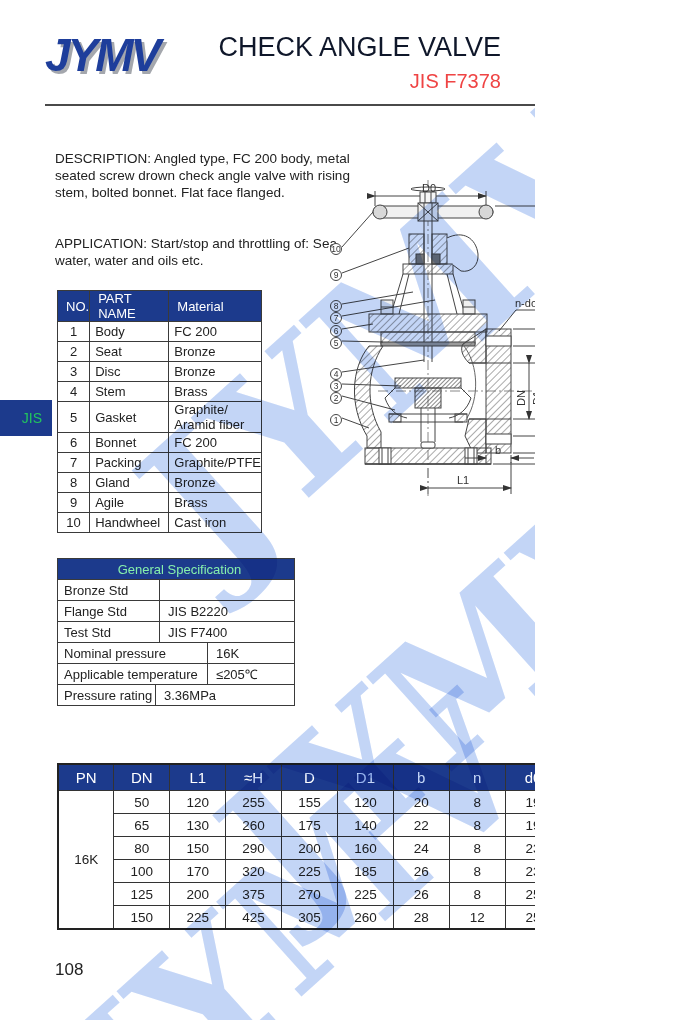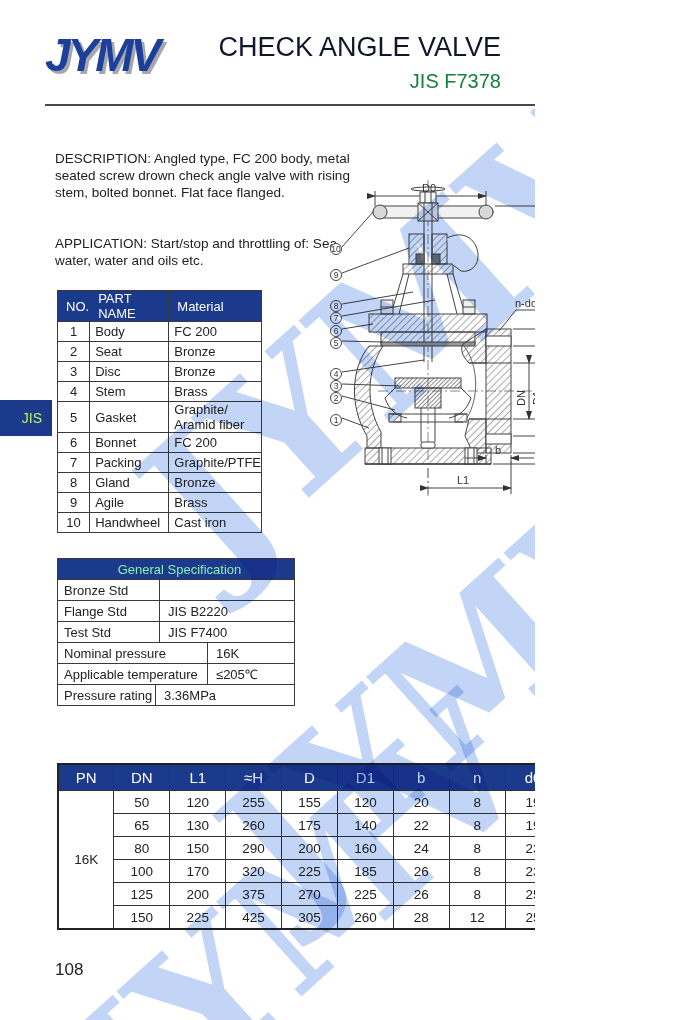--- a/index.html
+++ b/index.html
@@ -3,31 +3,31 @@
 <meta charset="utf-8">
 <style>
   html,body{margin:0;padding:0;}
   body{font-family:"Liberation Sans", sans-serif; background:#ffffff;}
   #page{position:relative;width:535px;height:1020px;background:#ffffff;overflow:hidden;}
 
   
   .logo{position:absolute;left:45px;top:28px;font-size:46px;font-weight:bold;font-style:italic;
         color:#1e3e9b;letter-spacing:-3px;text-shadow:3px 3px 0 #a4a7ad;}
   .title{position:absolute;right:34px;top:32px;font-size:27px;color:#0f172a;text-align:right;}
-  .subtitle{position:absolute;right:34px;top:70px;font-size:20px;color:#15803d;text-align:right;}
+  .subtitle{position:absolute;right:34px;top:70px;font-size:20px;color:#ef4444;text-align:right;}
   .rule{position:absolute;left:45px;top:104px;width:597px;height:2px;background:#4a4a4a;}
 
   
   .para{position:absolute;font-size:13.5px;line-height:17px;color:#222;}
   #desc{left:55px;top:136px;width:312px;}
   #app{left:55px;top:221px;width:300px;}
   .para b{font-weight:normal;}
 
   
-  .jis-tab{position:absolute;left:0;top:400px;width:52px;height:36px;background:#1c3a8c;color:#bef264;
+  .jis-tab{position:absolute;left:0;top:400px;width:52px;height:36px;background:#1c3a8c;color:#22c55e;
            font-size:14px;display:flex;align-items:center;justify-content:flex-end;padding-right:10px;box-sizing:border-box;}
 
   
   #parts{position:absolute;left:57px;top:290px;width:205px;border-collapse:collapse;font-size:13px;color:#222;}
   #parts th,#parts td{border:1px solid #3a3a3a;padding:0 0 0 5px;height:19px;text-align:left;}
   #parts th{background:#1c3a8c;color:#fff;font-weight:normal;height:21px;padding-left:8px;}
   #parts td:first-child{text-align:center;padding:0;}
   #parts col.c1{width:28px;} #parts col.c2{width:87px;} #parts col.c3{width:90px;}
 
   

